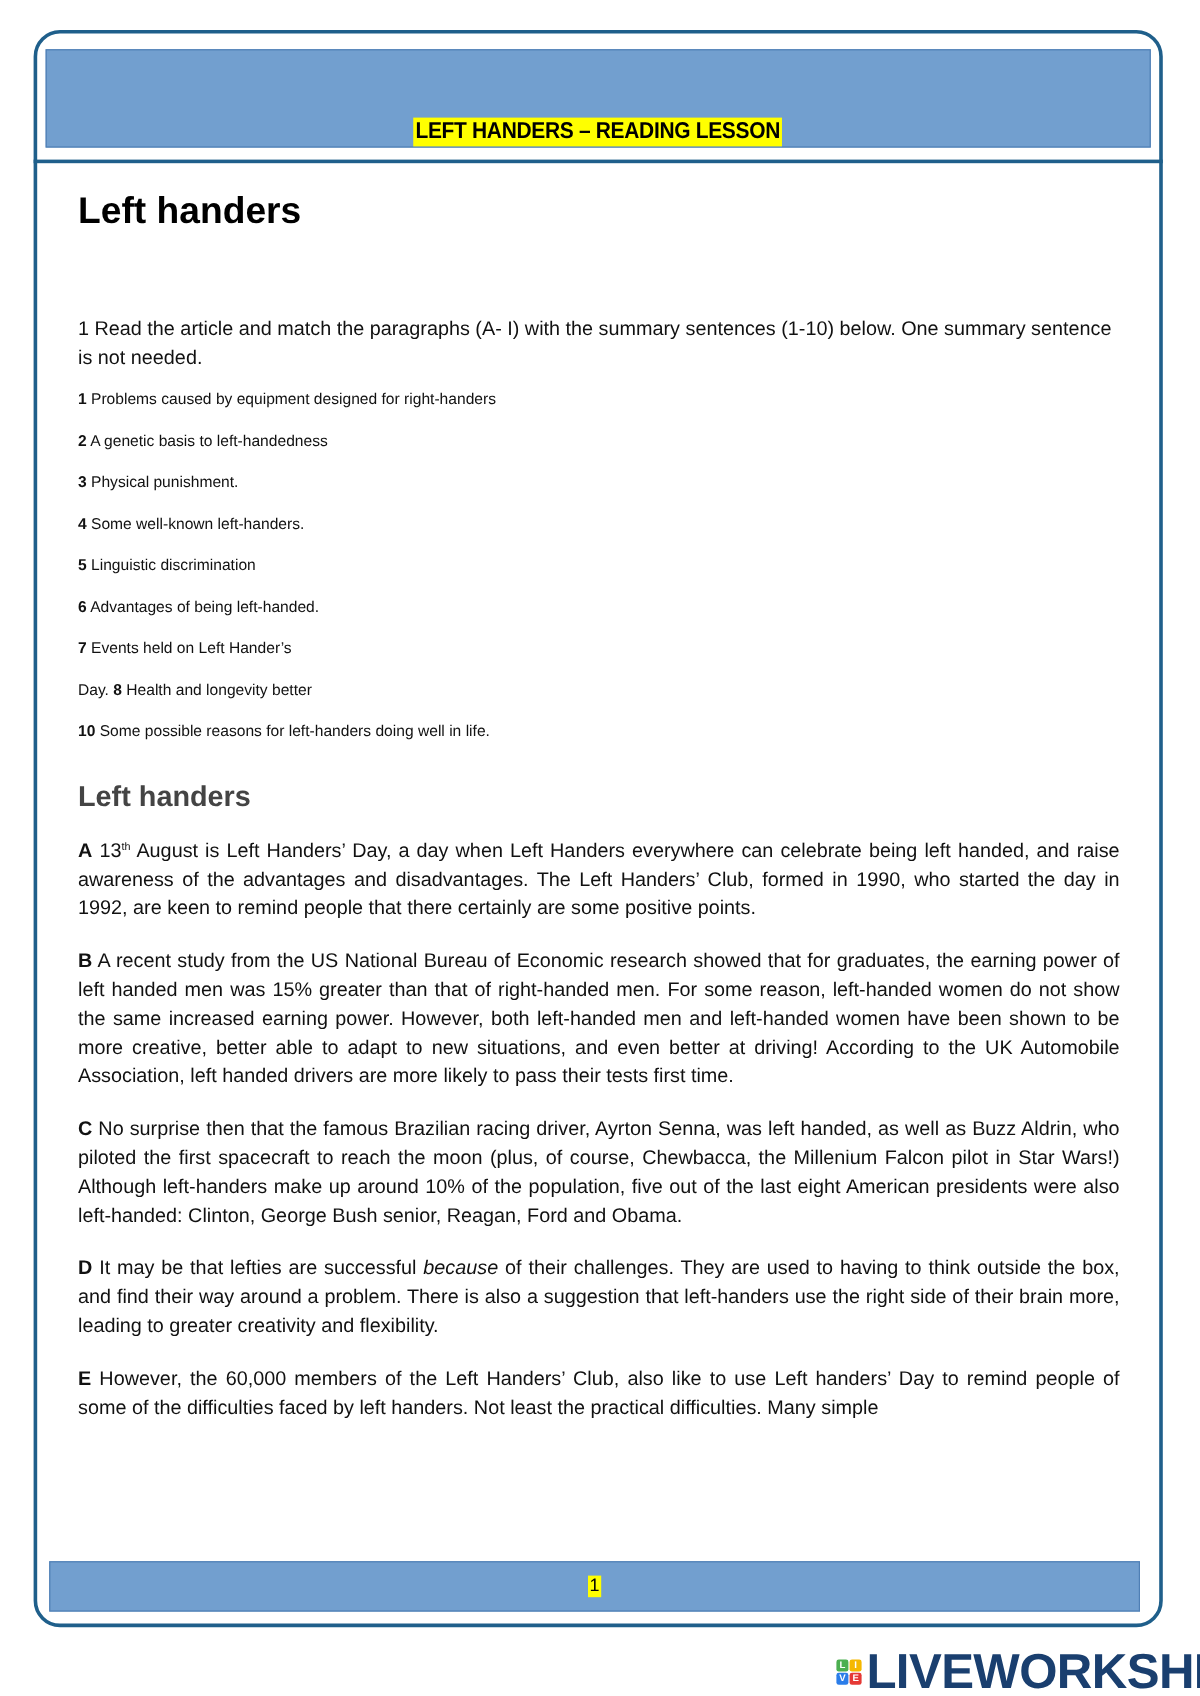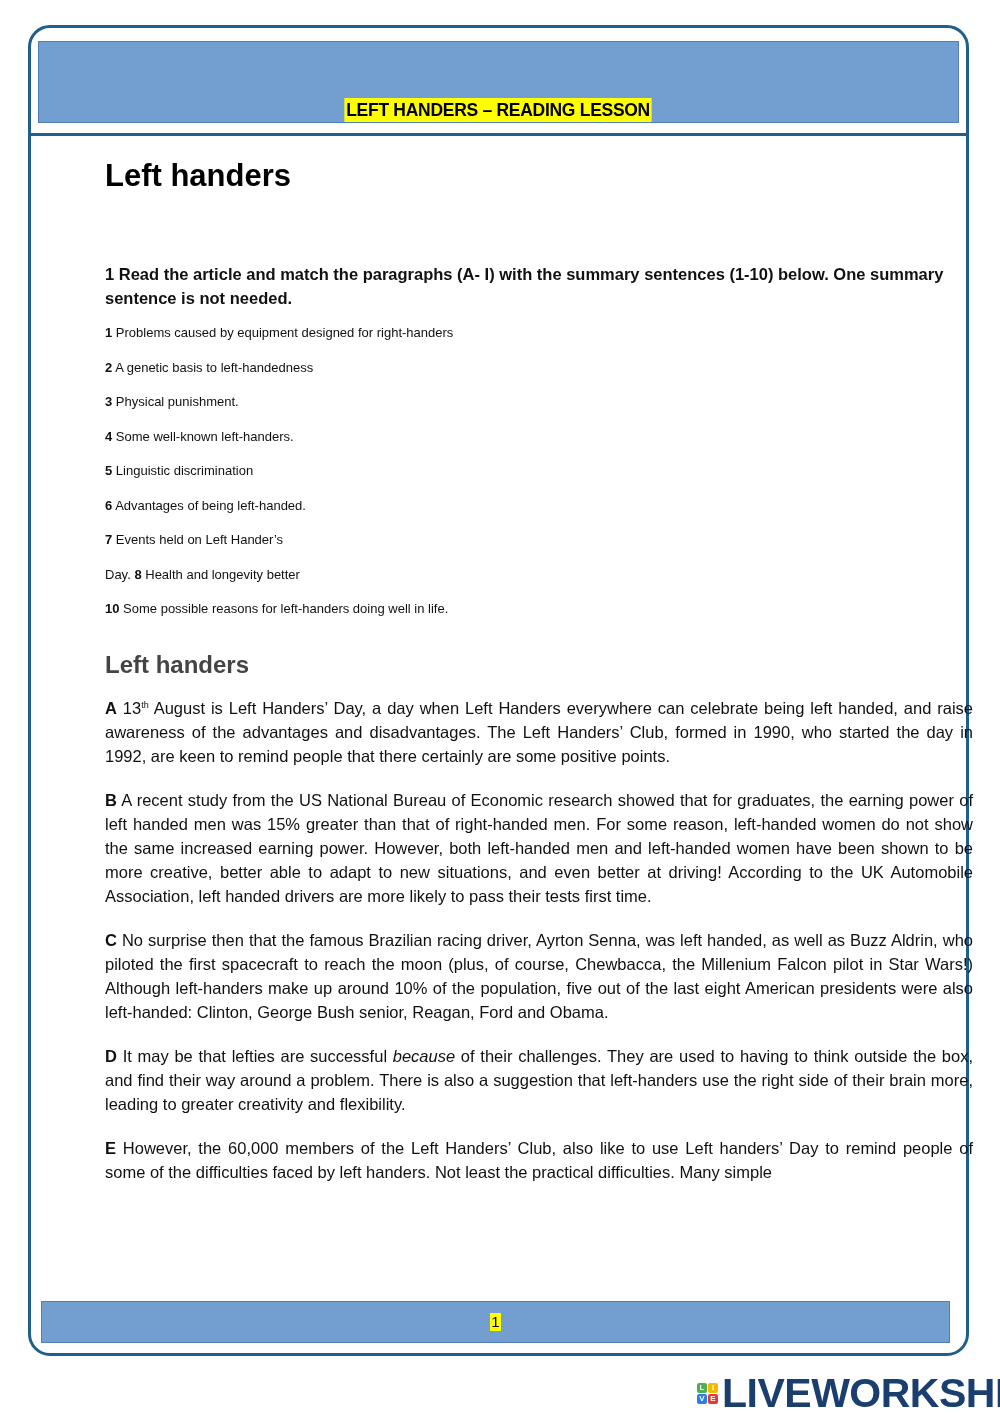--- a/index.html
+++ b/index.html
@@ -17,23 +17,23 @@
     }
     .header-divider {
       position: absolute; left: 28px; top: 133px; width: 941px; height: 3px; background: #1f5f8b;
     }
     .header-title {
       background: #ffff00; color: #000; font-weight: bold; font-size: 19px;
       font-family: "Liberation Sans Narrow", "Liberation Sans", sans-serif;
       padding: 1px 2px; letter-spacing: -0.3px; transform: scaleX(0.92);
     }
 
-    .content { position: absolute; left: 65px; top: 150px; width: 868px; margin-left: 40px; }
+    .content { position: absolute; left: 65px; top: 150px; width: 868px; }
     .main-title { font-size: 31px; font-weight: bold; color: #000; margin-top: 8px; }
-    .instruction { font-size: 16.5px; font-weight: bold; line-height: 24px; margin-top: 68px; }
+    .instruction { font-size: 16.5px; font-weight: normal; line-height: 24px; margin-top: 68px; }
     .summary-list { margin-top: 10px; }
     .summary-item { font-size: 13px; line-height: 20px; height: 34.5px; padding-top: 3px; }
     .summary-item b { font-weight: bold; }
 
     .article-title { font-size: 24px; font-weight: bold; color: #444; margin-top: 20px; }
     .para { font-size: 16.5px; line-height: 24px; text-align: justify; margin-top: 20px; }
     .para.first { margin-top: 14px; }
     .para .letter { font-weight: bold; }
     .para sup { font-size: 9px; vertical-align: 6px; }
 

